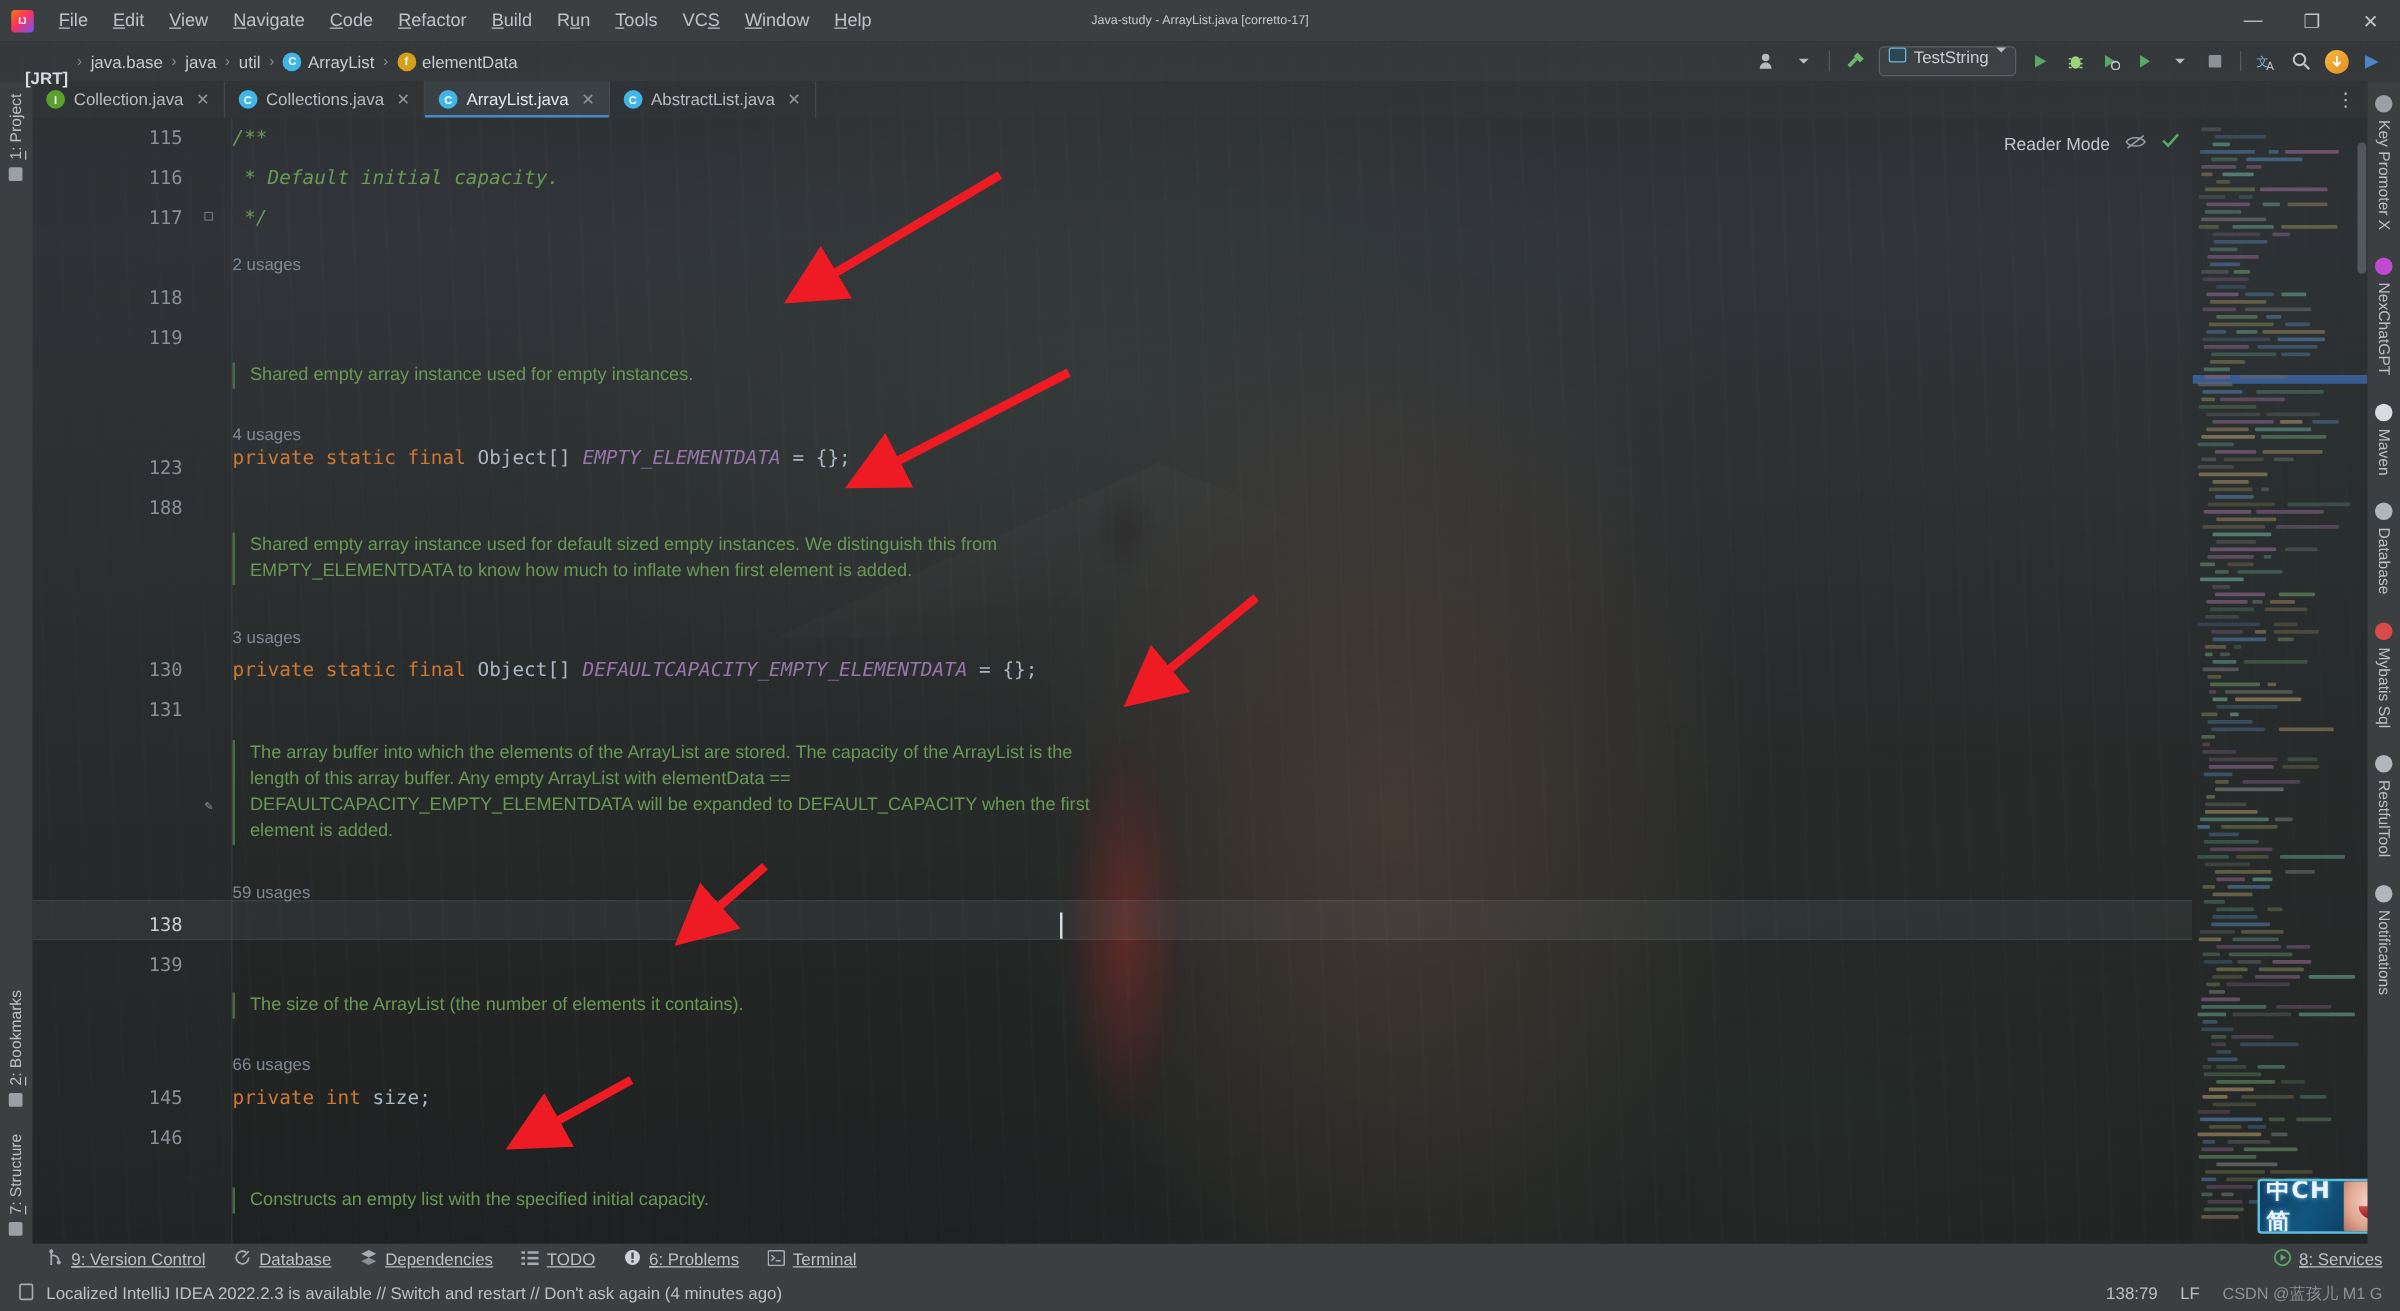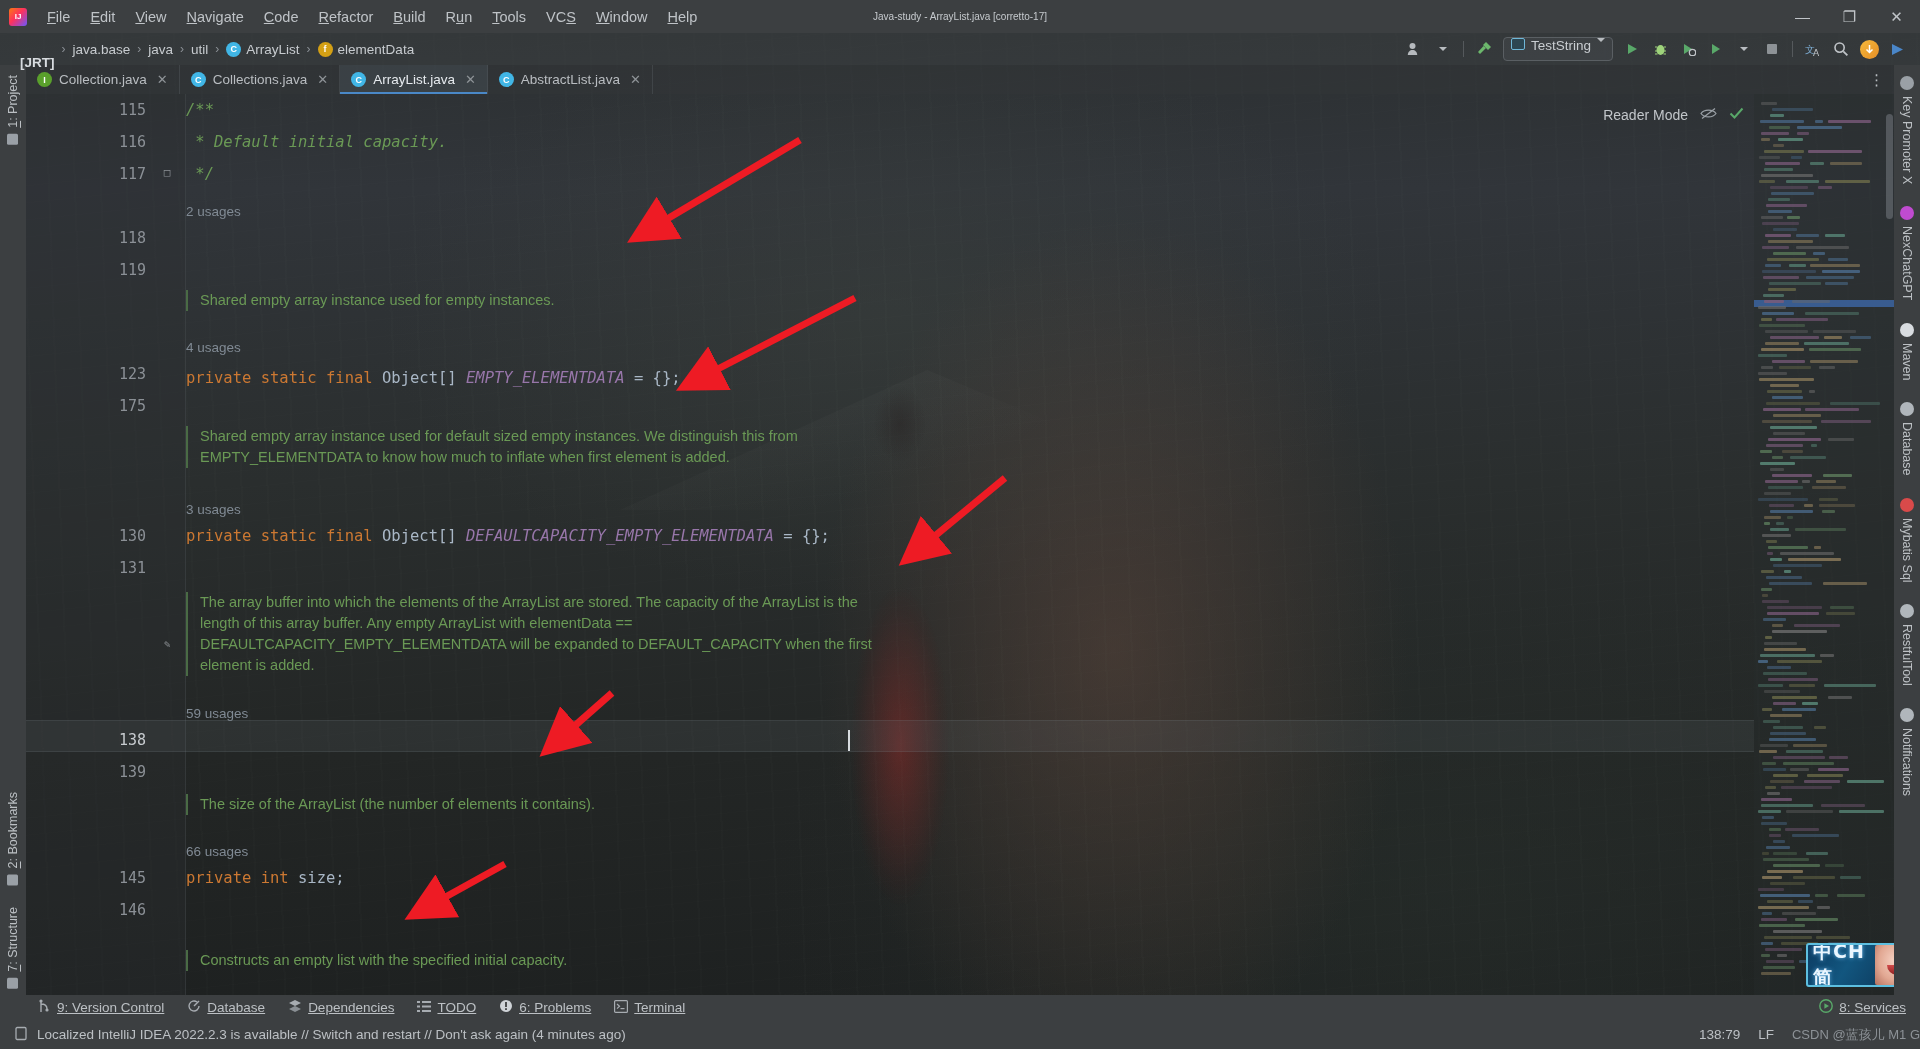--- a/index.html
+++ b/index.html
@@ -266,21 +266,21 @@
   .bs-item u { text-decoration: underline; }
   .bs-ico { color: #a7acb1; font-size: 13px; width: 15px; text-align: center; }
   .bs-right { margin-left: auto; display: flex; align-items: center; gap: 16px; padding-right: 14px; }
 
   
   .statusbar {
     position: absolute; left: 0; right: 0; bottom: 0; height: 29px;
     background: #3c3f41; display: flex; align-items: center; z-index: 40; padding-left: 14px; gap: 9px;
   }
   .sb-text { color: #bcc0c4; font-size: 13.5px; white-space: nowrap; }
-  .sb-right { margin-left: auto; display: flex; align-items: center; gap: 18px; }
+  .sb-right { margin-left: auto; display: flex; align-items: center; gap: 18px; padding-right: 14px; }
   .sb-ico { color: #a7acb1; font-size: 13px; }
   .csdn { color: #8c9196; font-size: 13px; }
 </style>
 </head>
 <body>
 
 <div class="app">
 
   <div class="bg-photo"></div>
   <div class="bg-roof"></div>
@@ -500,22 +500,22 @@
         <div class="ln" style="top: 32px; left: -10px;">116</div>
         <div class="codeline" style="top: 32px;"><span class="grn"> * Default initial capacity.</span></div>
         <div class="ln" style="top: 64px; left: -10px;">117</div>
         <div class="codeline" style="top: 64px;"><span class="grn"> */</span></div>
         <div class="usages" style="top: 102px;">2 usages</div>
         <div class="ln" style="top: 128px; left: -10px;">118</div>
         <div class="ln" style="top: 160px; left: -10px;">119</div>
         <div class="doccomment" style="top: 196px; max-width: 700px;">Shared empty array instance used for empty instances.</div>
         <div class="usages" style="top: 238px;">4 usages</div>
         <div class="ln" style="top: 264px; left: -10px;">123</div>
-        <div class="codeline" style="top: 268px;"><span class="kw">private static final </span><span class="type">Object[] </span><span class="cnst">EMPTY_ELEMENTDATA </span><span class="plain">= {};</span></div>
-        <div class="ln" style="top: 296px; left: -10px;">175</div>
+        <div class="codeline" style="top: 256px;"><span class="kw">private static final </span><span class="type">Object[] </span><span class="cnst">EMPTY_ELEMENTDATA </span><span class="plain">= {};</span></div>
+        <div class="ln" style="top: 296px; left: -10px;">188</div>
         <div class="doccomment" style="top: 332px; max-width: 700px;">Shared empty array instance used for default sized empty instances. We distinguish this from EMPTY_ELEMENTDATA to know how much to inflate when first element is added.</div>
         <div class="usages" style="top: 400px;">3 usages</div>
         <div class="ln" style="top: 426px; left: -10px;">130</div>
         <div class="codeline" style="top: 426px;"><span class="kw">private static final </span><span class="type">Object[] </span><span class="cnst">DEFAULTCAPACITY_EMPTY_ELEMENTDATA </span><span class="plain">= {};</span></div>
         <div class="ln" style="top: 458px; left: -10px;">131</div>
         <div class="doccomment" style="top: 498px; max-width: 700px;">The array buffer into which the elements of the ArrayList are stored. The capacity of the ArrayList is the length of this array buffer. Any empty ArrayList with elementData == DEFAULTCAPACITY_EMPTY_ELEMENTDATA will be expanded to DEFAULT_CAPACITY when the first element is added.</div>
         <div class="usages" style="top: 604px;">59 usages</div>
         <div class="cur-line-hl" style="top: 626px;"></div>
         <div class="ln cur" style="top: 630px; left: -10px;">138</div>
         <div class="ln" style="top: 662px; left: -10px;">139</div>

